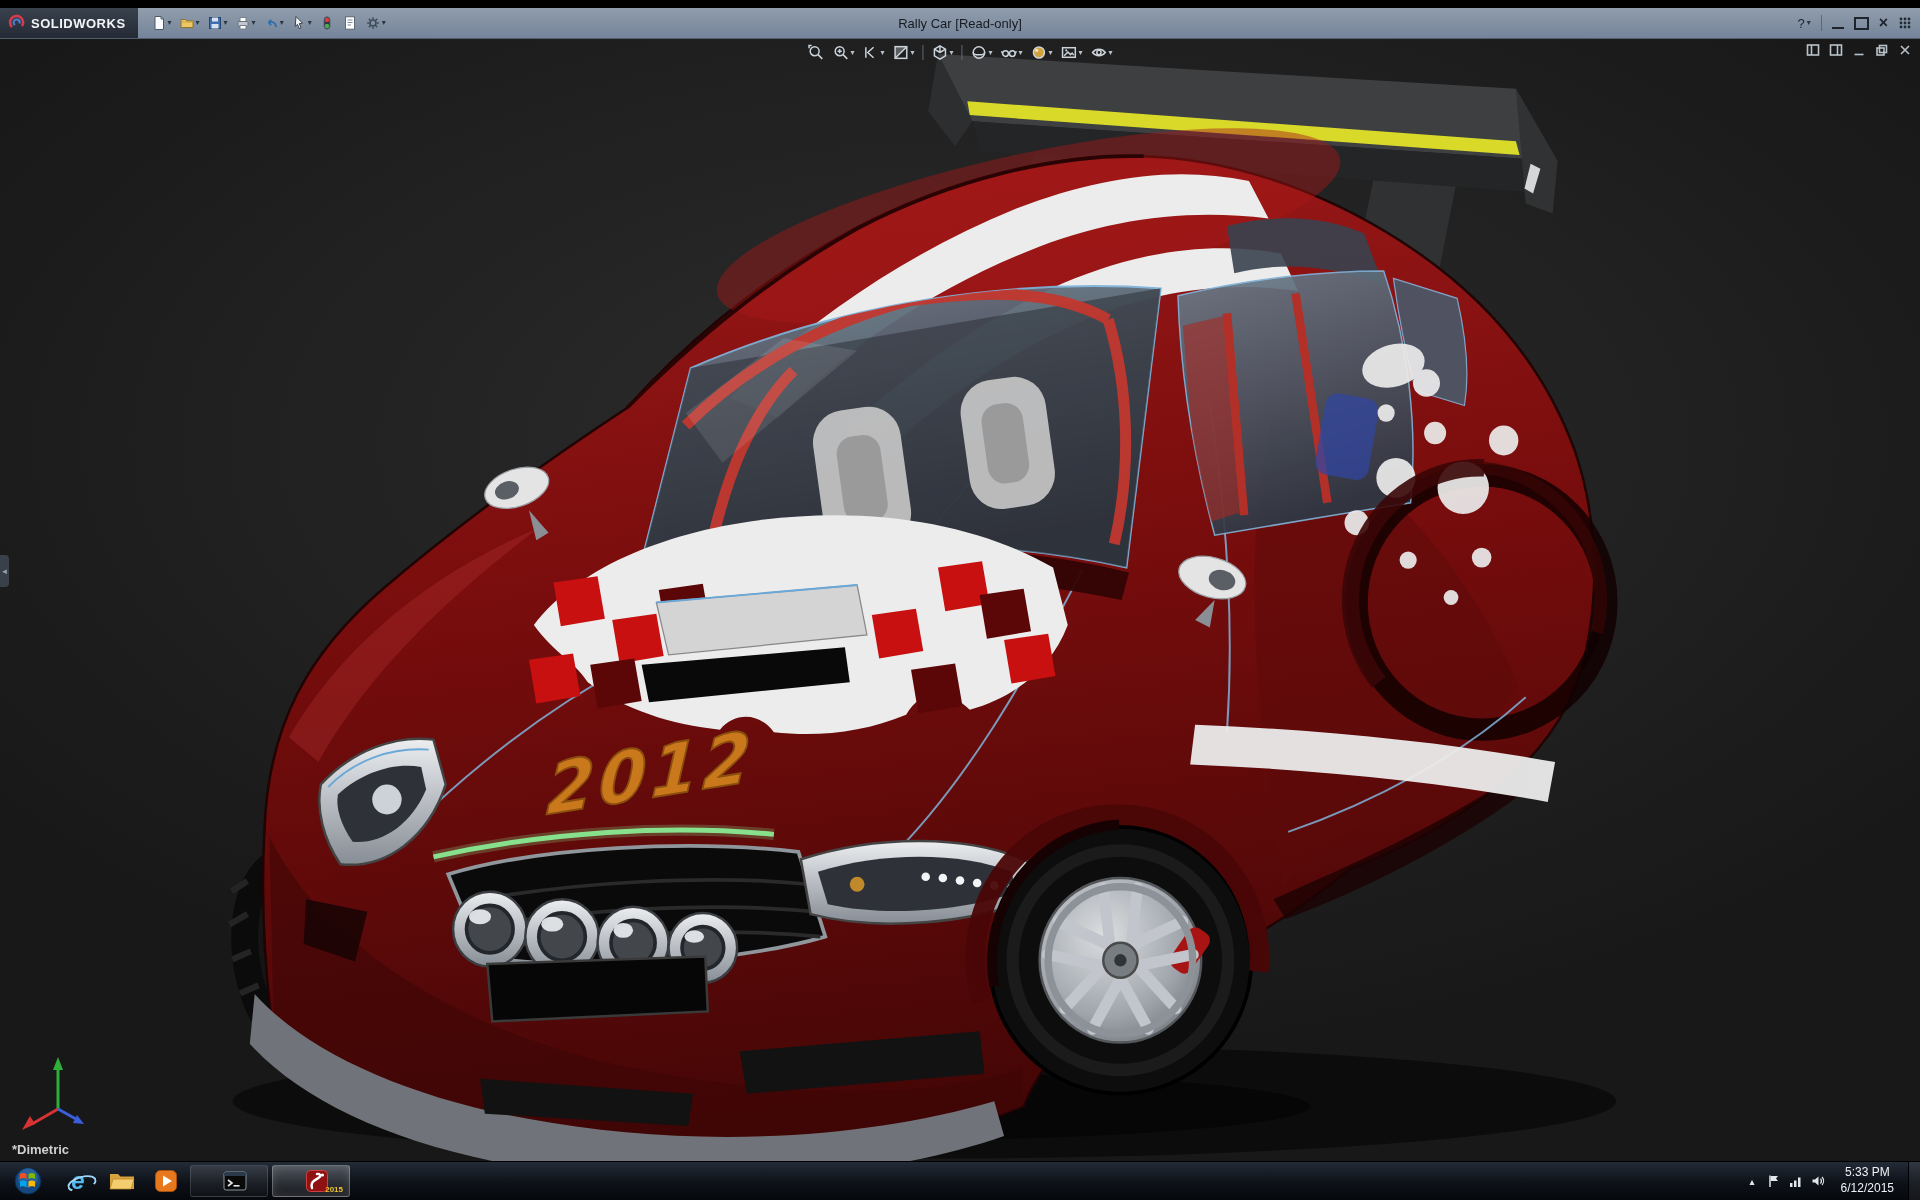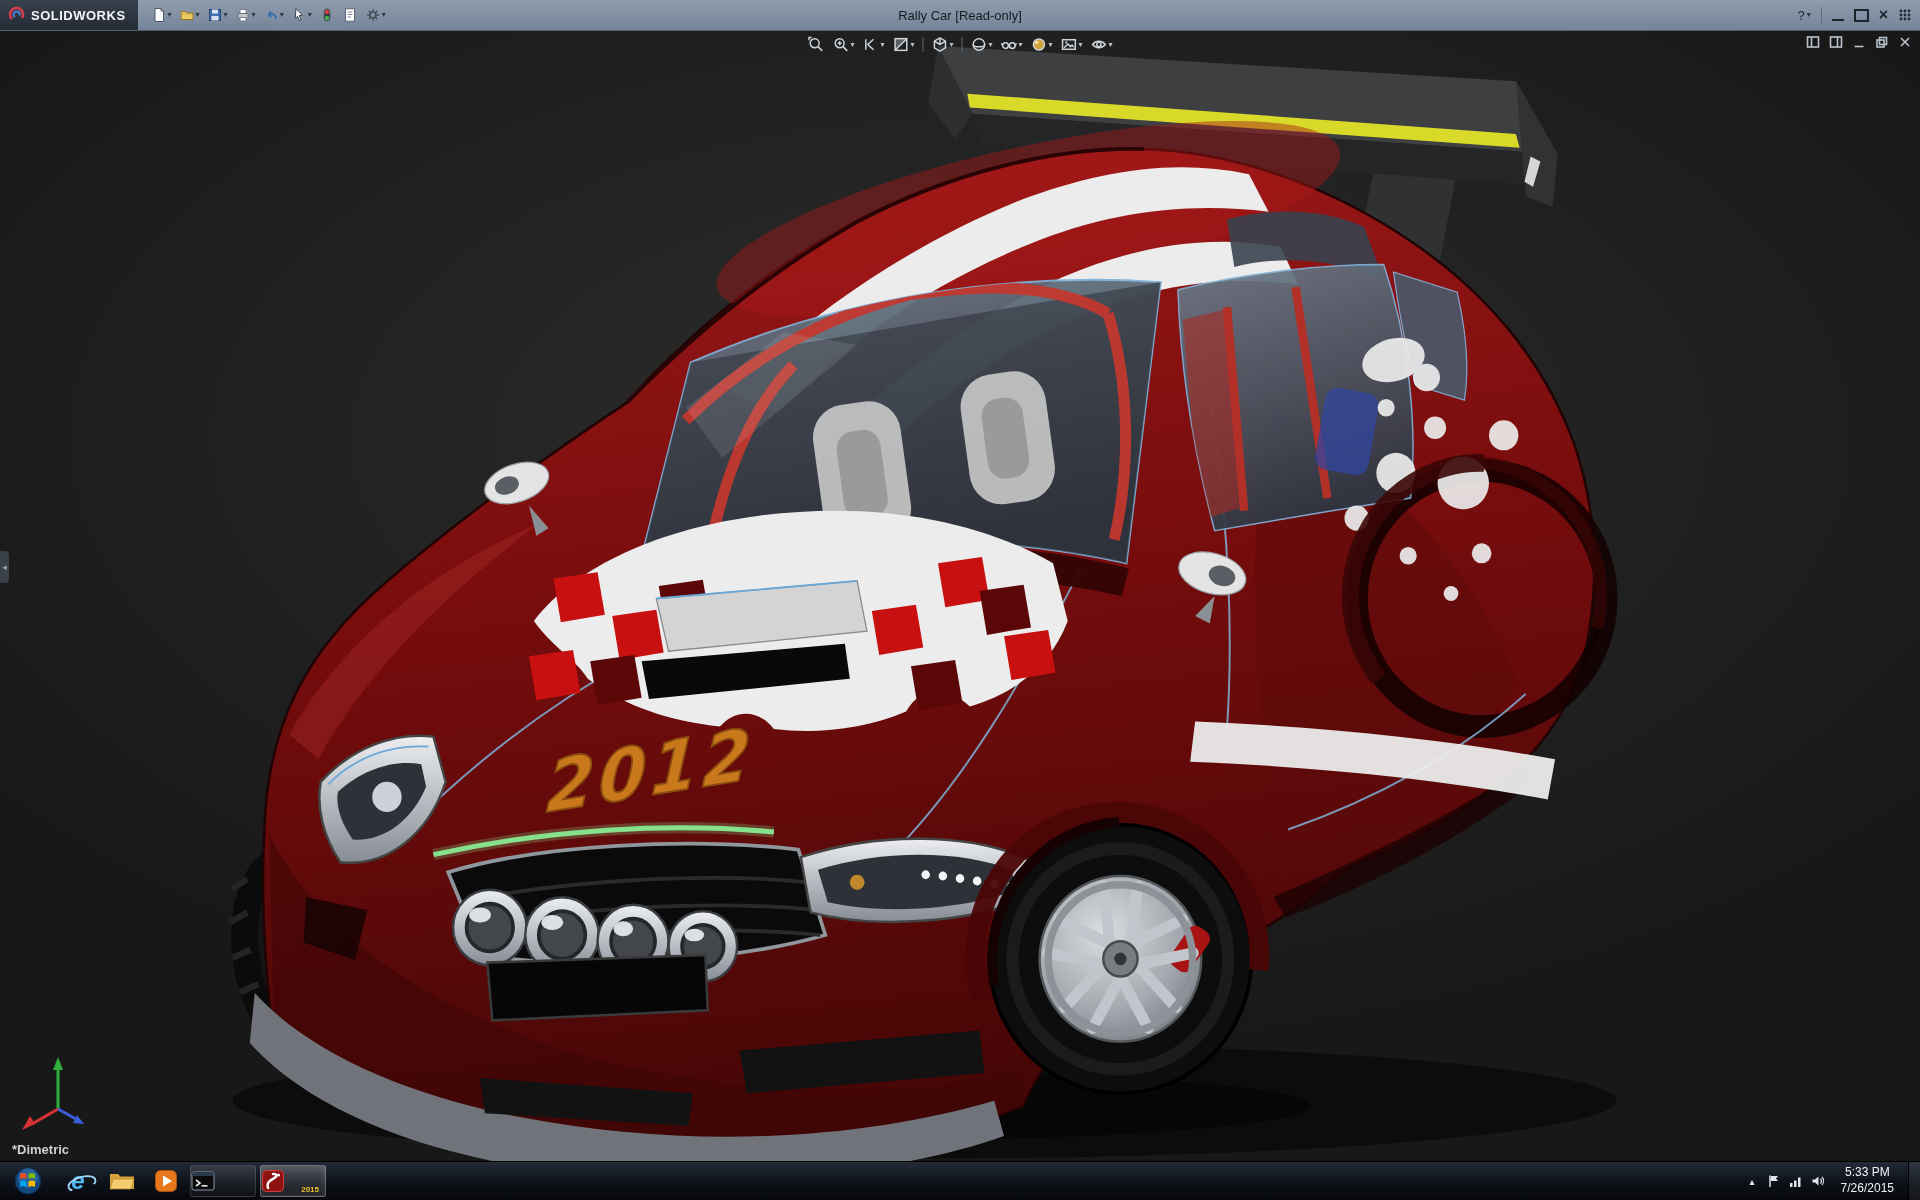--- a/index.html
+++ b/index.html
@@ -1,20 +1,20 @@
 <!DOCTYPE html>
 <html><head>
 <meta charset="utf-8">
 <style>
   html,body{margin:0;padding:0;background:#000;font-family:"Liberation Sans",sans-serif;}
   .screen{width:1920px;height:1200px;display:flex;flex-direction:column;overflow:hidden;position:relative;}
 
   
   .titlebar{height:30px;flex:0 0 30px;background:linear-gradient(#909dac,#75849a);border-bottom:1px solid #525e6b;
-    display:flex;align-items:center;position:relative;z-index:30;}
+    display:flex;align-items:center;position:relative;z-index:30;margin-top:8px;}
   .logo-block{height:100%;background:linear-gradient(#39414d,#242b35);display:flex;align-items:center;gap:5px;padding:0 12px 0 8px;}
   .logo-text{color:#f2f5f8;font-size:13px;font-weight:bold;letter-spacing:.5px;}
   .tb-icons{display:flex;align-items:center;gap:1px;padding-left:10px;}
   .tbtn{display:flex;align-items:center;gap:1px;padding:2px 3px;border-radius:2px;}
   .tbtn svg{width:16px;height:16px;display:block;}
   .caret{font-size:8px;color:#2b3440;line-height:1;}
   .hud .caret{color:#b9c2ca;}
   .title{position:absolute;left:50%;transform:translateX(-50%);font-size:13px;color:#161b21;}
   .win-controls{margin-left:auto;display:flex;align-items:center;gap:10px;padding-right:8px;color:#1d242c;}
   .wc{display:flex;align-items:center;gap:2px;font-size:13px;line-height:1;}
@@ -36,21 +36,21 @@
     display:flex;align-items:center;justify-content:center;color:#9aa4ae;font-size:9px;z-index:10;}
   .triad{position:absolute;left:18px;bottom:28px;z-index:5;}
   .view-label{position:absolute;left:12px;bottom:4px;color:#d0d0d0;font-size:13px;z-index:5;font-weight:bold;}
 
   
   .taskbar{height:38px;flex:0 0 38px;background:linear-gradient(#222b37,#0d1118 55%,#06080c);border-top:1px solid #000;
     display:flex;align-items:stretch;z-index:30;}
   .start{width:56px;display:flex;align-items:center;justify-content:center;}
   .ql{width:44px;display:flex;align-items:center;justify-content:center;border-radius:3px;margin:3px 0;}
   .app{width:64px;margin:3px 2px;border:1px solid #ffffff22;border-radius:3px;
-    background:linear-gradient(#ffffff1c,#ffffff08);display:flex;align-items:center;justify-content:flex-start;position:relative;}
+    background:linear-gradient(#ffffff1c,#ffffff08);display:flex;align-items:center;justify-content:center;position:relative;padding-left:12px;}
   .app.active{background:linear-gradient(#ffffff36,#ffffff12);border-color:#ffffff4a;box-shadow:inset 0 0 10px #ffffff22;}
   .sw-badge{position:absolute;right:6px;bottom:2px;font-size:8px;font-weight:bold;color:#f2c230;}
   .tray{margin-left:auto;display:flex;align-items:center;gap:8px;padding:0 6px;}
   .tray-arrow{color:#dfe6ec;font-size:10px;padding:2px 4px;}
   .tray svg{width:14px;height:14px;display:block;}
   .clock{text-align:center;color:#eef2f6;font-size:12px;line-height:1.3;padding:0 8px;}
   .showdesk{width:11px;border-left:1px solid #000;background:#ffffff10;}
   .ie-e{position:relative;color:#53b7f0;font-weight:bold;font-style:italic;font-size:24px;line-height:1;}
   .ie-e::after{content:"";position:absolute;left:-4px;top:7px;width:26px;height:11px;border:2px solid #9ed4f6;
     border-radius:50%;border-bottom-color:transparent;transform:rotate(-16deg);}
@@ -617,18 +617,18 @@
         <rect x="1" y="9" width="2.5" height="4" fill="#dfe6ec"></rect>
           <rect x="5" y="6.5" width="2.5" height="6.5" fill="#dfe6ec"></rect>
           <rect x="9" y="3.5" width="2.5" height="9.5" fill="#dfe6ec"></rect>
       </svg>
       <svg viewBox="0 0 14 14">
         <path d="M1.5,5.5 H4 L7.5,2.5 V11.5 L4,8.5 H1.5 Z" fill="#dfe6ec"></path>
         <path d="M9.5,4.5 A4,4 0 0 1 9.5,9.5 M11,3 A6,6 0 0 1 11,11" stroke="#dfe6ec" stroke-width="1.2" fill="none"></path>
       </svg>
       <div class="clock">
         <div>5:33 PM</div>
-        <div>7/26/2015</div>
+        <div>6/12/2015</div>
       </div>
     </div>
     <div class="showdesk"></div>
   </footer>
 </div>
 
 </body></html>

